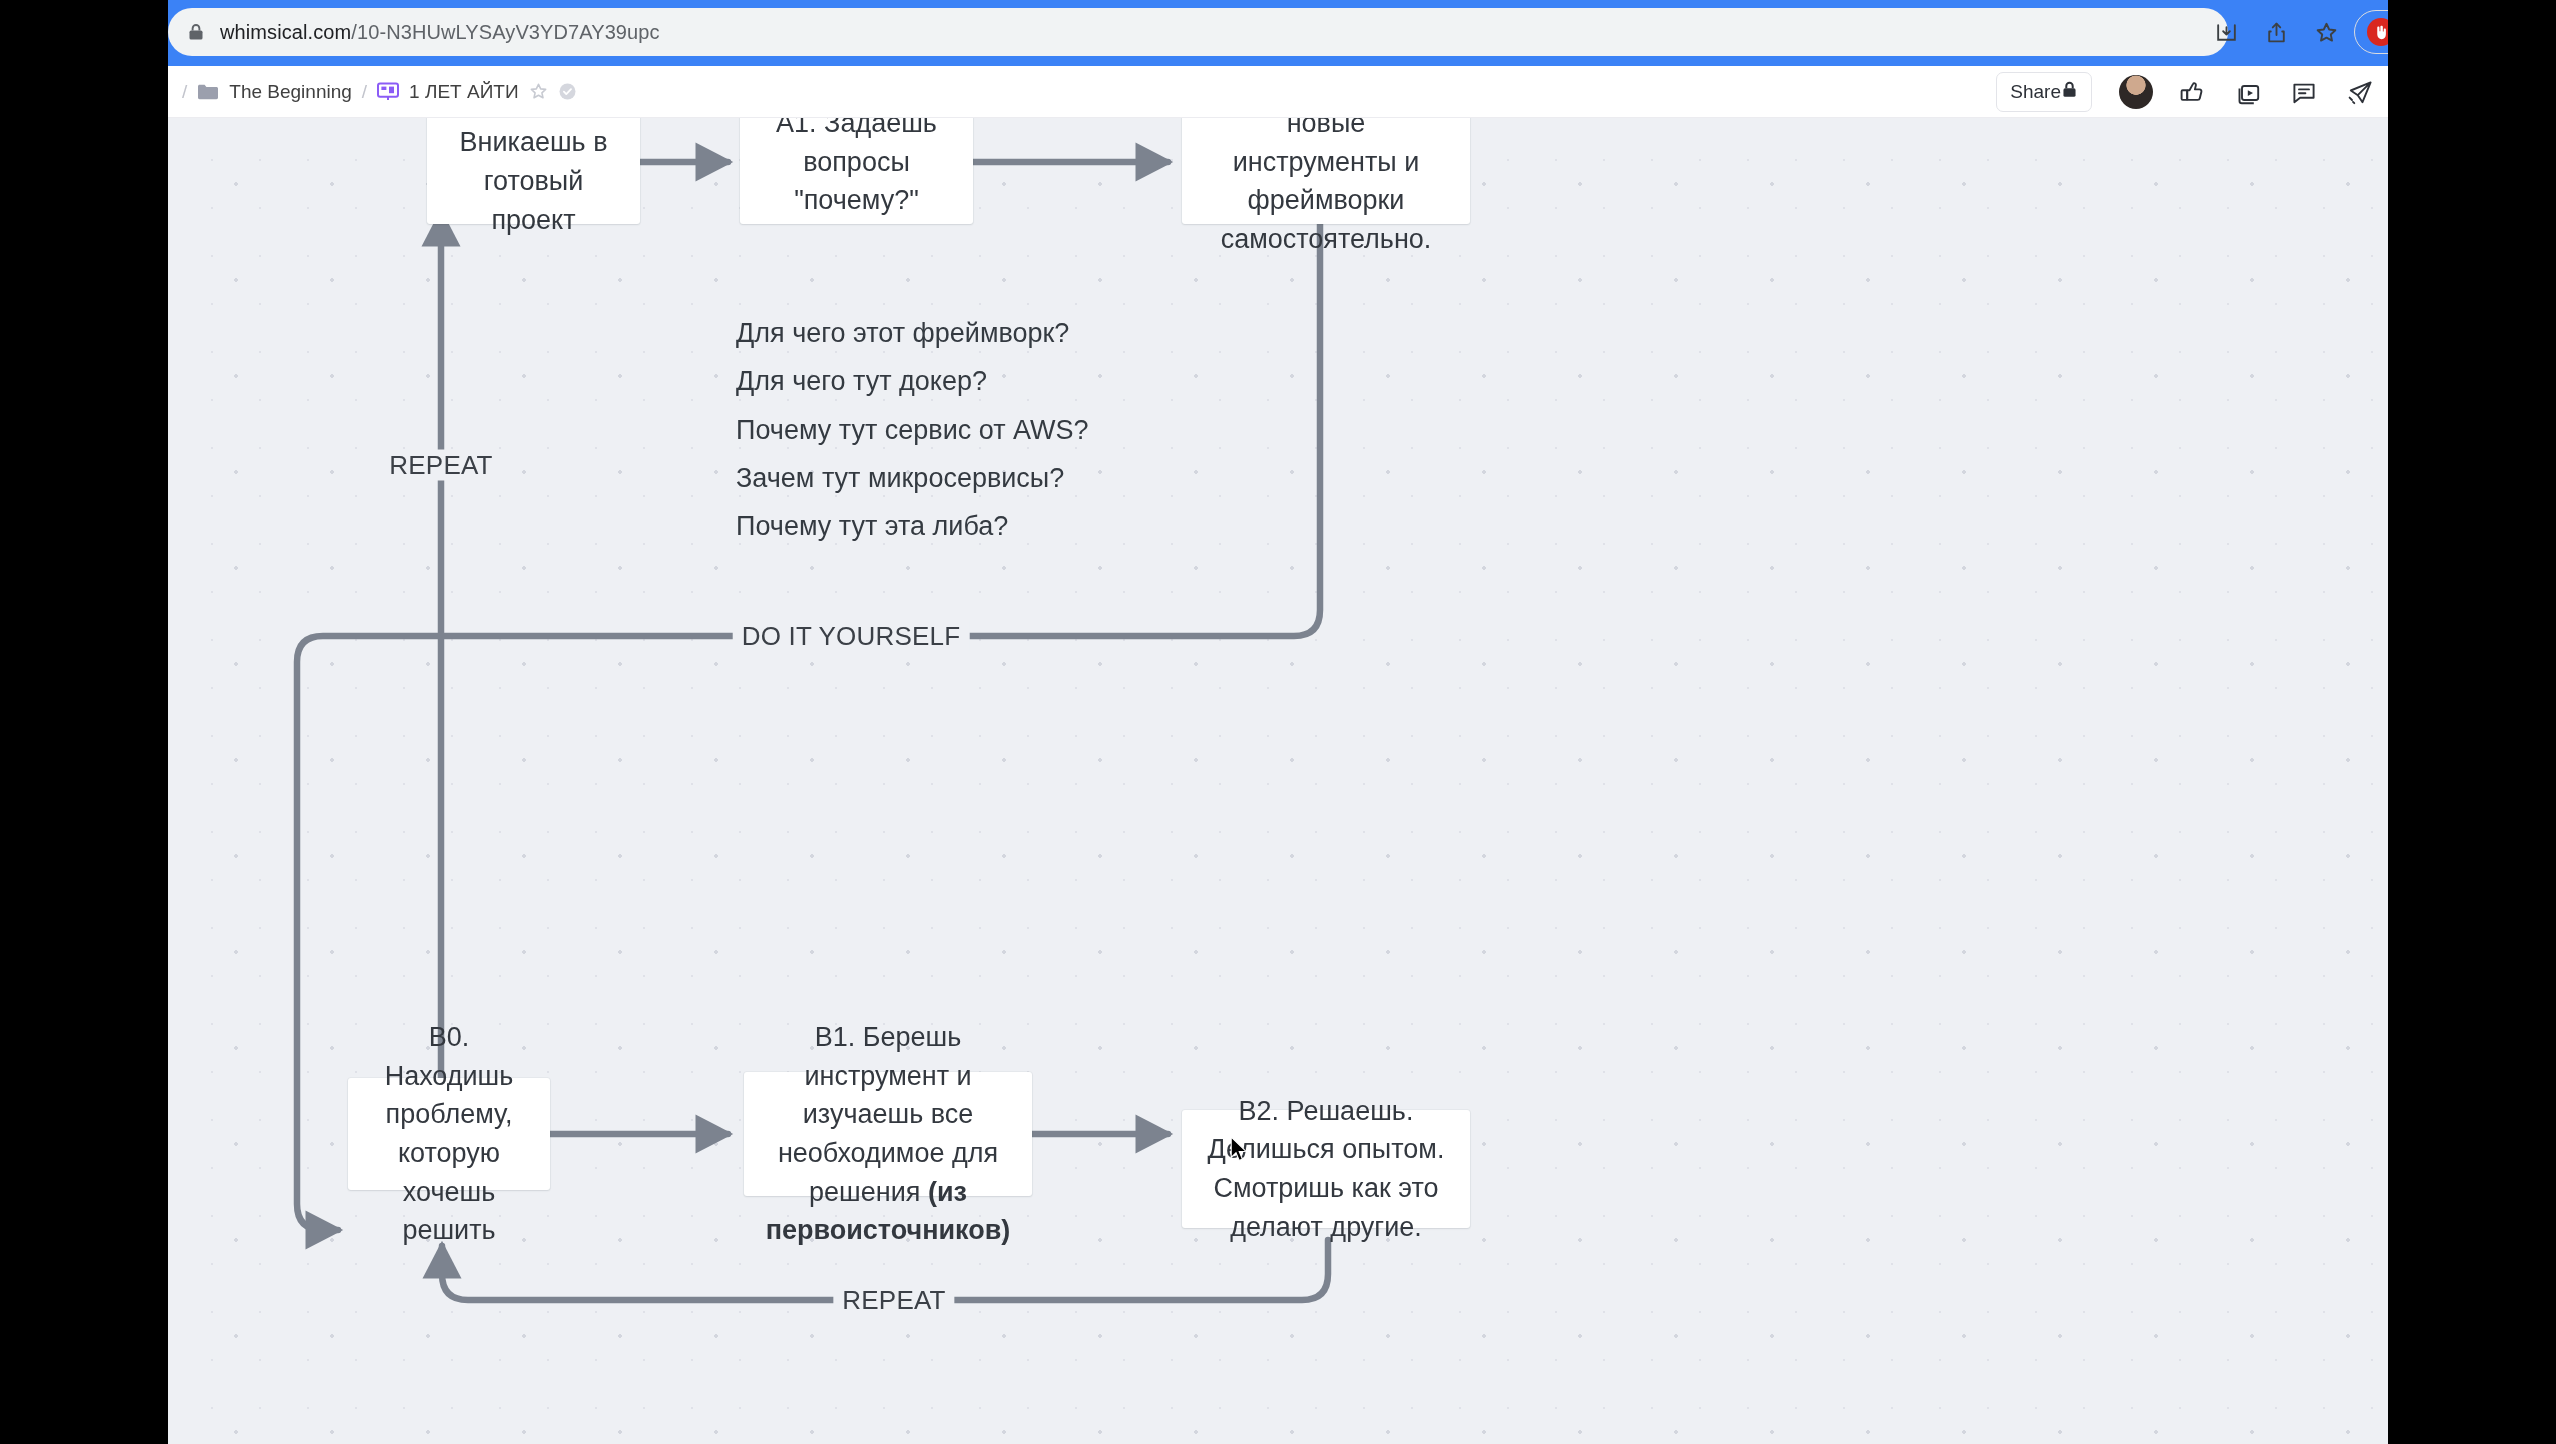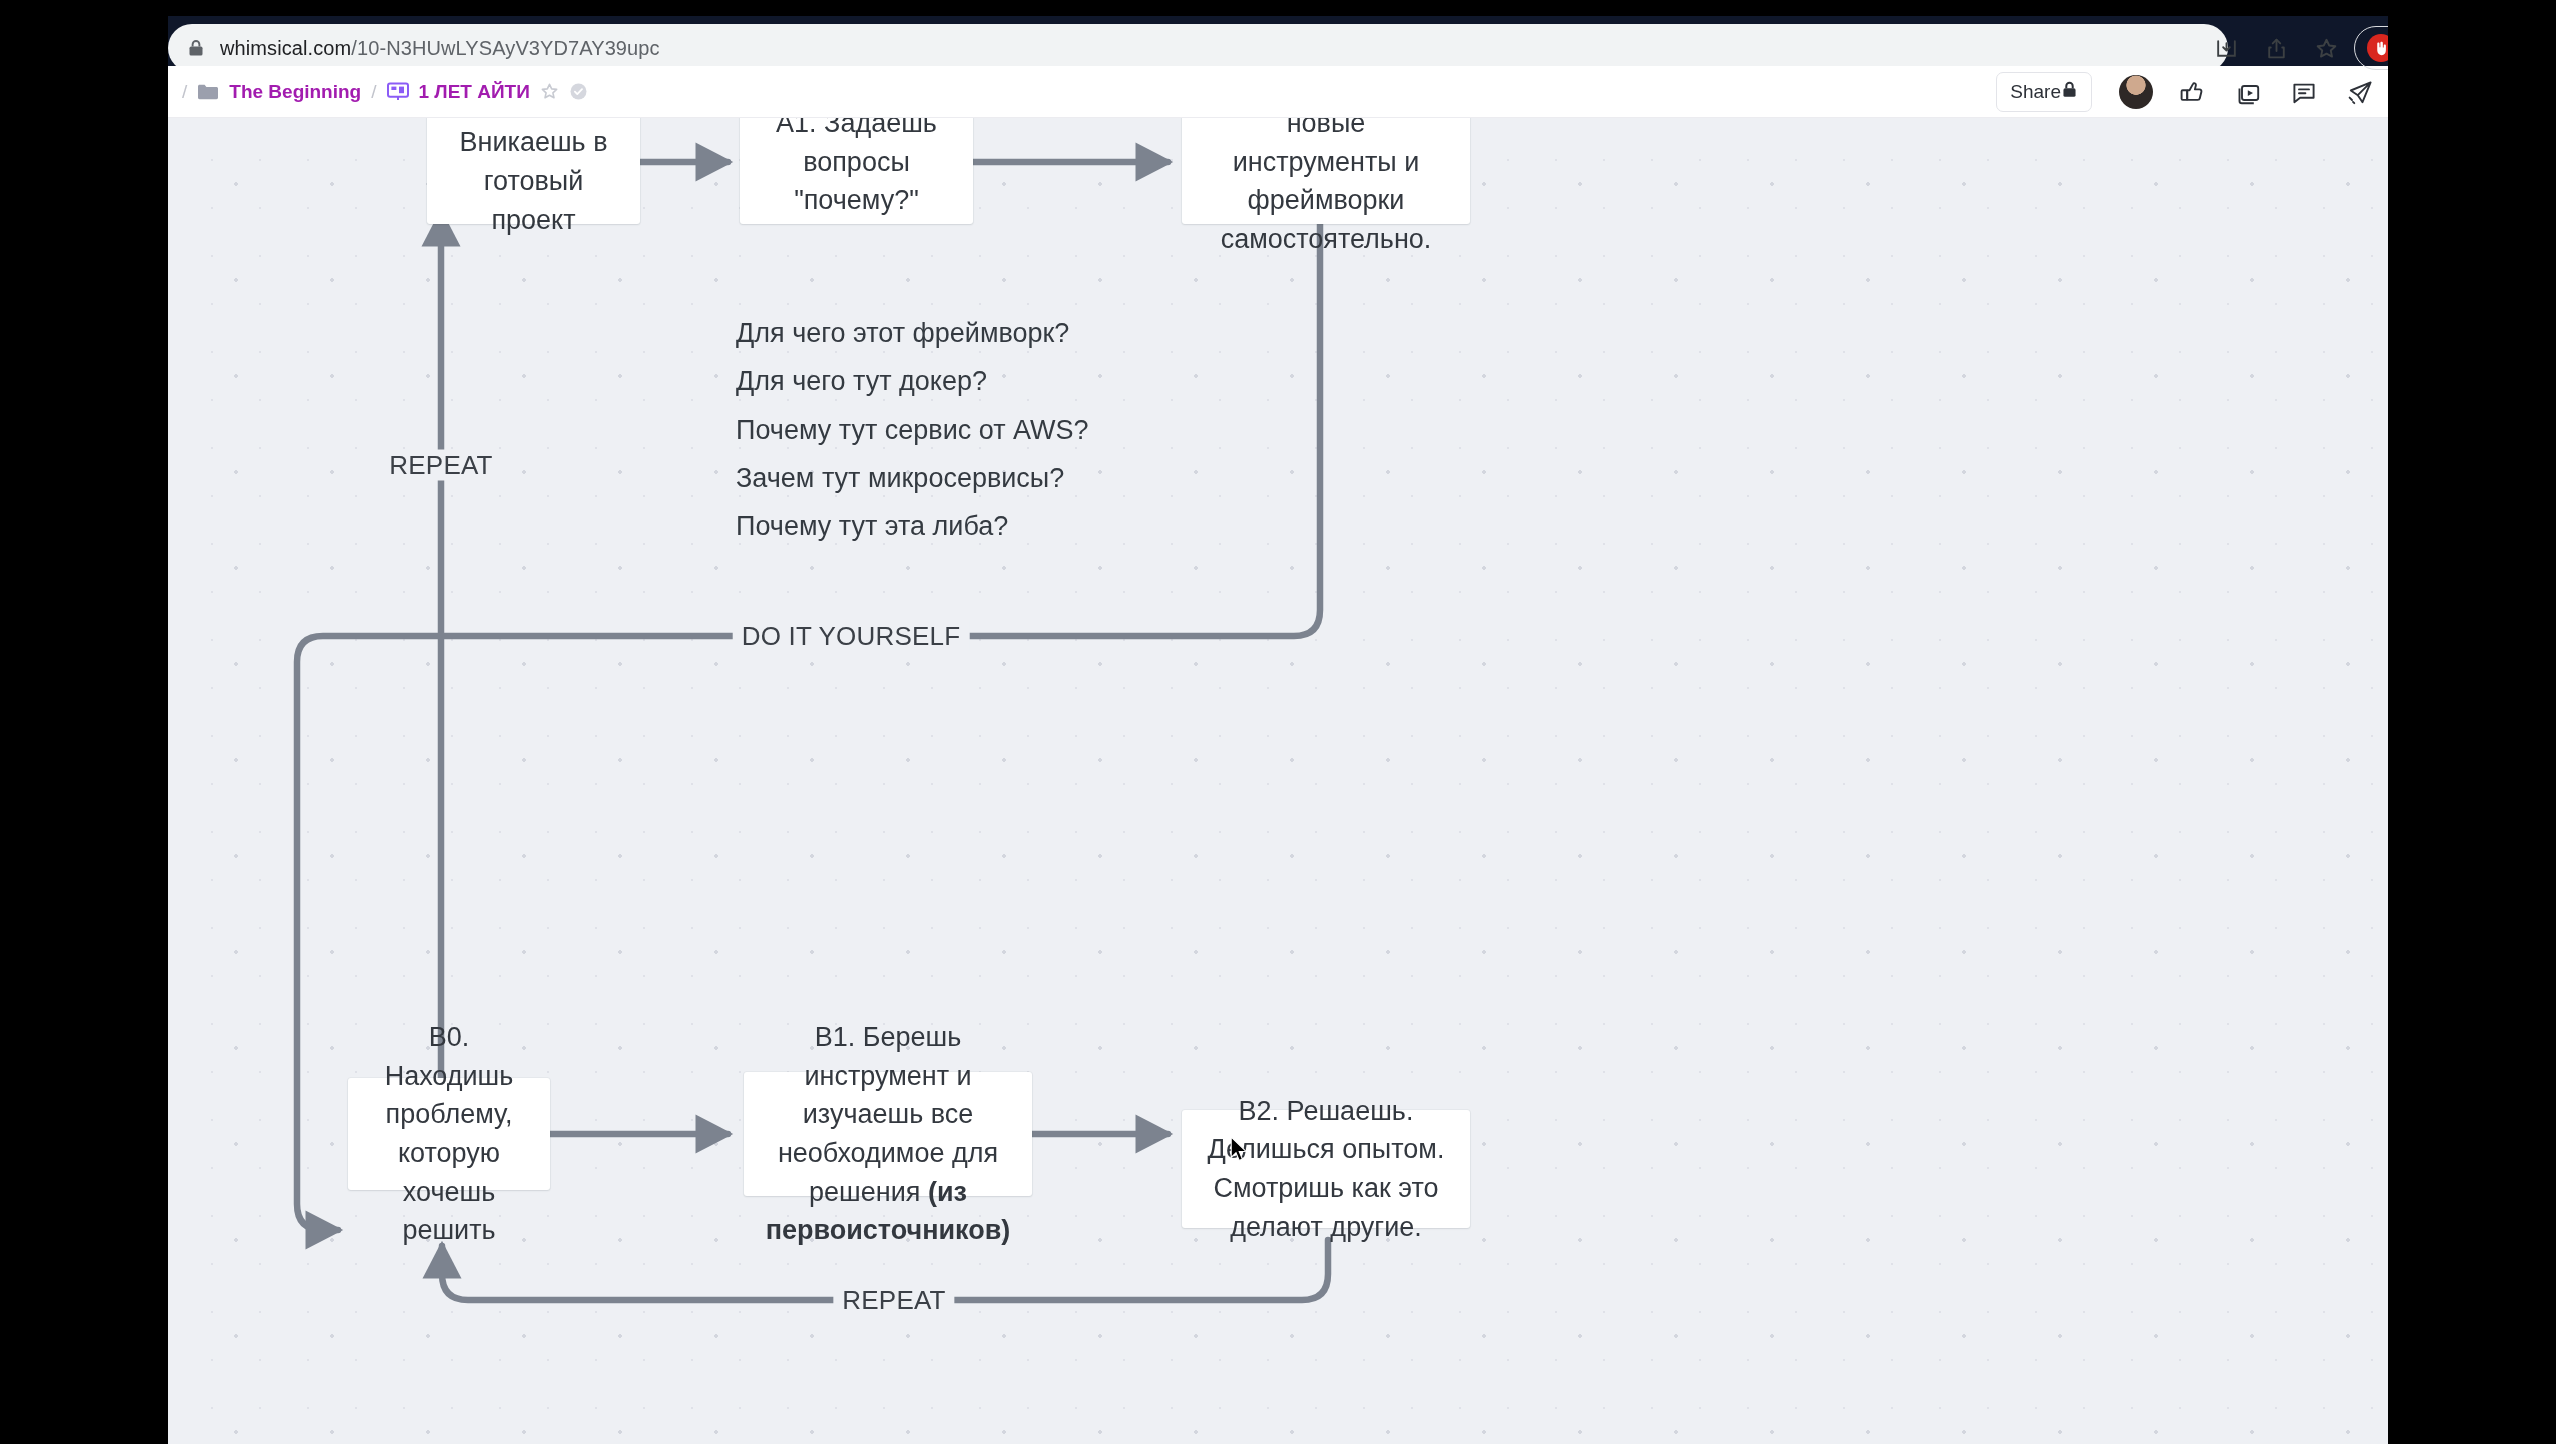--- a/index.html
+++ b/index.html
@@ -10,22 +10,22 @@
     overflow: hidden;
   }
 
   
   #root { position: relative; width: 2556px; height: 1444px; background: #000; }
   .band-left  { position: absolute; left: 0;    top: 0; width: 168px; height: 1444px; background: #000; z-index: 60; }
   .band-right { position: absolute; left: 2388px; top: 0; width: 168px; height: 1444px; background: #000; z-index: 60; }
 
   
   .chrome {
-    position: absolute; left: 0; top: 16px; width: 2556px; height: 66px;
-    background: #0f172a;
+    position: absolute; left: 0; top: 0; width: 2556px; height: 66px;
+    background: #3b82f6;
   }
   .omnibox {
     position: absolute; left: 168px; top: 8px; width: 2060px; height: 48px;
     background: #f1f3f4; border-radius: 24px;
     display: flex; align-items: center; padding: 0 18px;
   }
   .lock-ico { width: 20px; height: 20px; margin-right: 14px; flex: 0 0 auto; }
   .url-text {
     font-size: 20px; color: #5f6368; letter-spacing: .1px; white-space: nowrap;
   }
@@ -54,21 +54,21 @@
   
   .apptop {
     position: absolute; left: 168px; top: 66px; width: 2220px; height: 52px;
     background: #ffffff; display: flex; align-items: center;
     border-bottom: 1px solid #ececf0;
   }
   .crumbs { display: flex; align-items: center; gap: 10px; padding-left: 14px; }
   .sep { color: #c2c4cc; font-size: 19px; }
   .folder-ico { width: 22px; height: 18px; }
   .board-ico  { width: 22px; height: 19px; }
-  .crumb-label { font-size: 19px; font-weight: 700; color: #a21caf; white-space: nowrap; }
+  .crumb-label { font-size: 19px; font-weight: 400; color: #404040; white-space: nowrap; }
   .star-ico, .check-ico { width: 19px; height: 19px; opacity: .55; }
 
   .toolright {
     position: absolute; right: 0; top: 0; height: 52px;
     display: flex; align-items: center; gap: 0;
   }
   .share-btn {
     display: flex; align-items: center; 
     border: 1px solid #e3e4e9; border-radius: 7px;
     padding: 7px 13px; margin-right: 16px; cursor: pointer; background:#fff;

